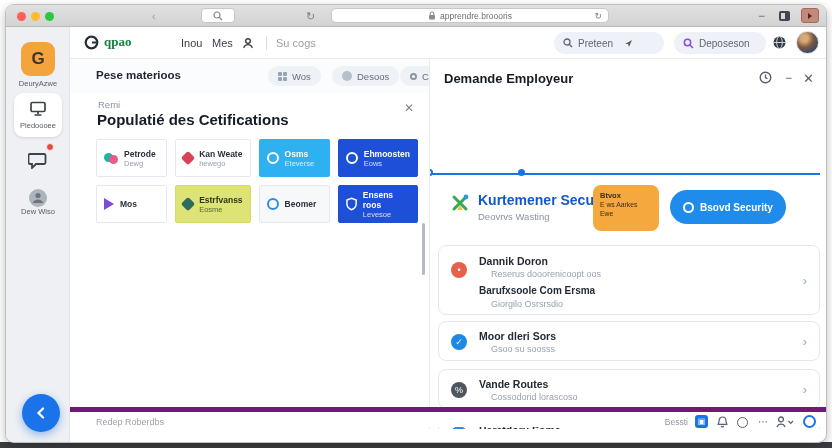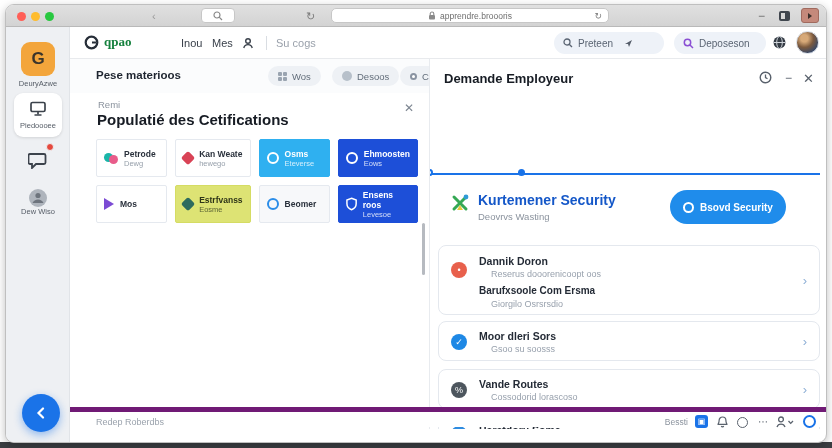--- a/index.html
+++ b/index.html
@@ -336,20 +336,25 @@
       <span class="handle" style="left:88px;background:#1a73e8;"></span>
 
       <div class="sec-row">
         <svg class="abs" style="left:12px;top:12px;" width="20" height="20" viewBox="0 0 20 20">
           <path d="M4 4 16 16 M16 4 4 16" stroke="#35a854" stroke-width="3" stroke-linecap="round"></path>
           <circle cx="16" cy="4" r="2.4" fill="#2f9bd6"></circle>
             <path d="M10 12l3 5h-6z" fill="#e8c93c"></path>
         </svg>
         <span class="sec-title">Kurtemener Security</span>
         <span class="sec-sub">Deovrvs Wasting</span>
+        <div class="sec-badge">
+          <div class="b1">Btvox</div>
+          <div>E ws Aarkes</div>
+          <div>Ewe</div>
+        </div>
         <div class="sec-btn">
           <span class="bic"></span>
           <span>Bsovd Security</span>
         </div>
       </div>
 
       <div class="card" style="top:186px;height:70px;">
         <span class="cicon" style="top:16px;background:#e8604c;">•</span>
         <span class="ct" style="top:9px;">Dannik Doron</span>
         <span class="cs" style="top:23px;">Reserus dooorenicoopt oos</span>

